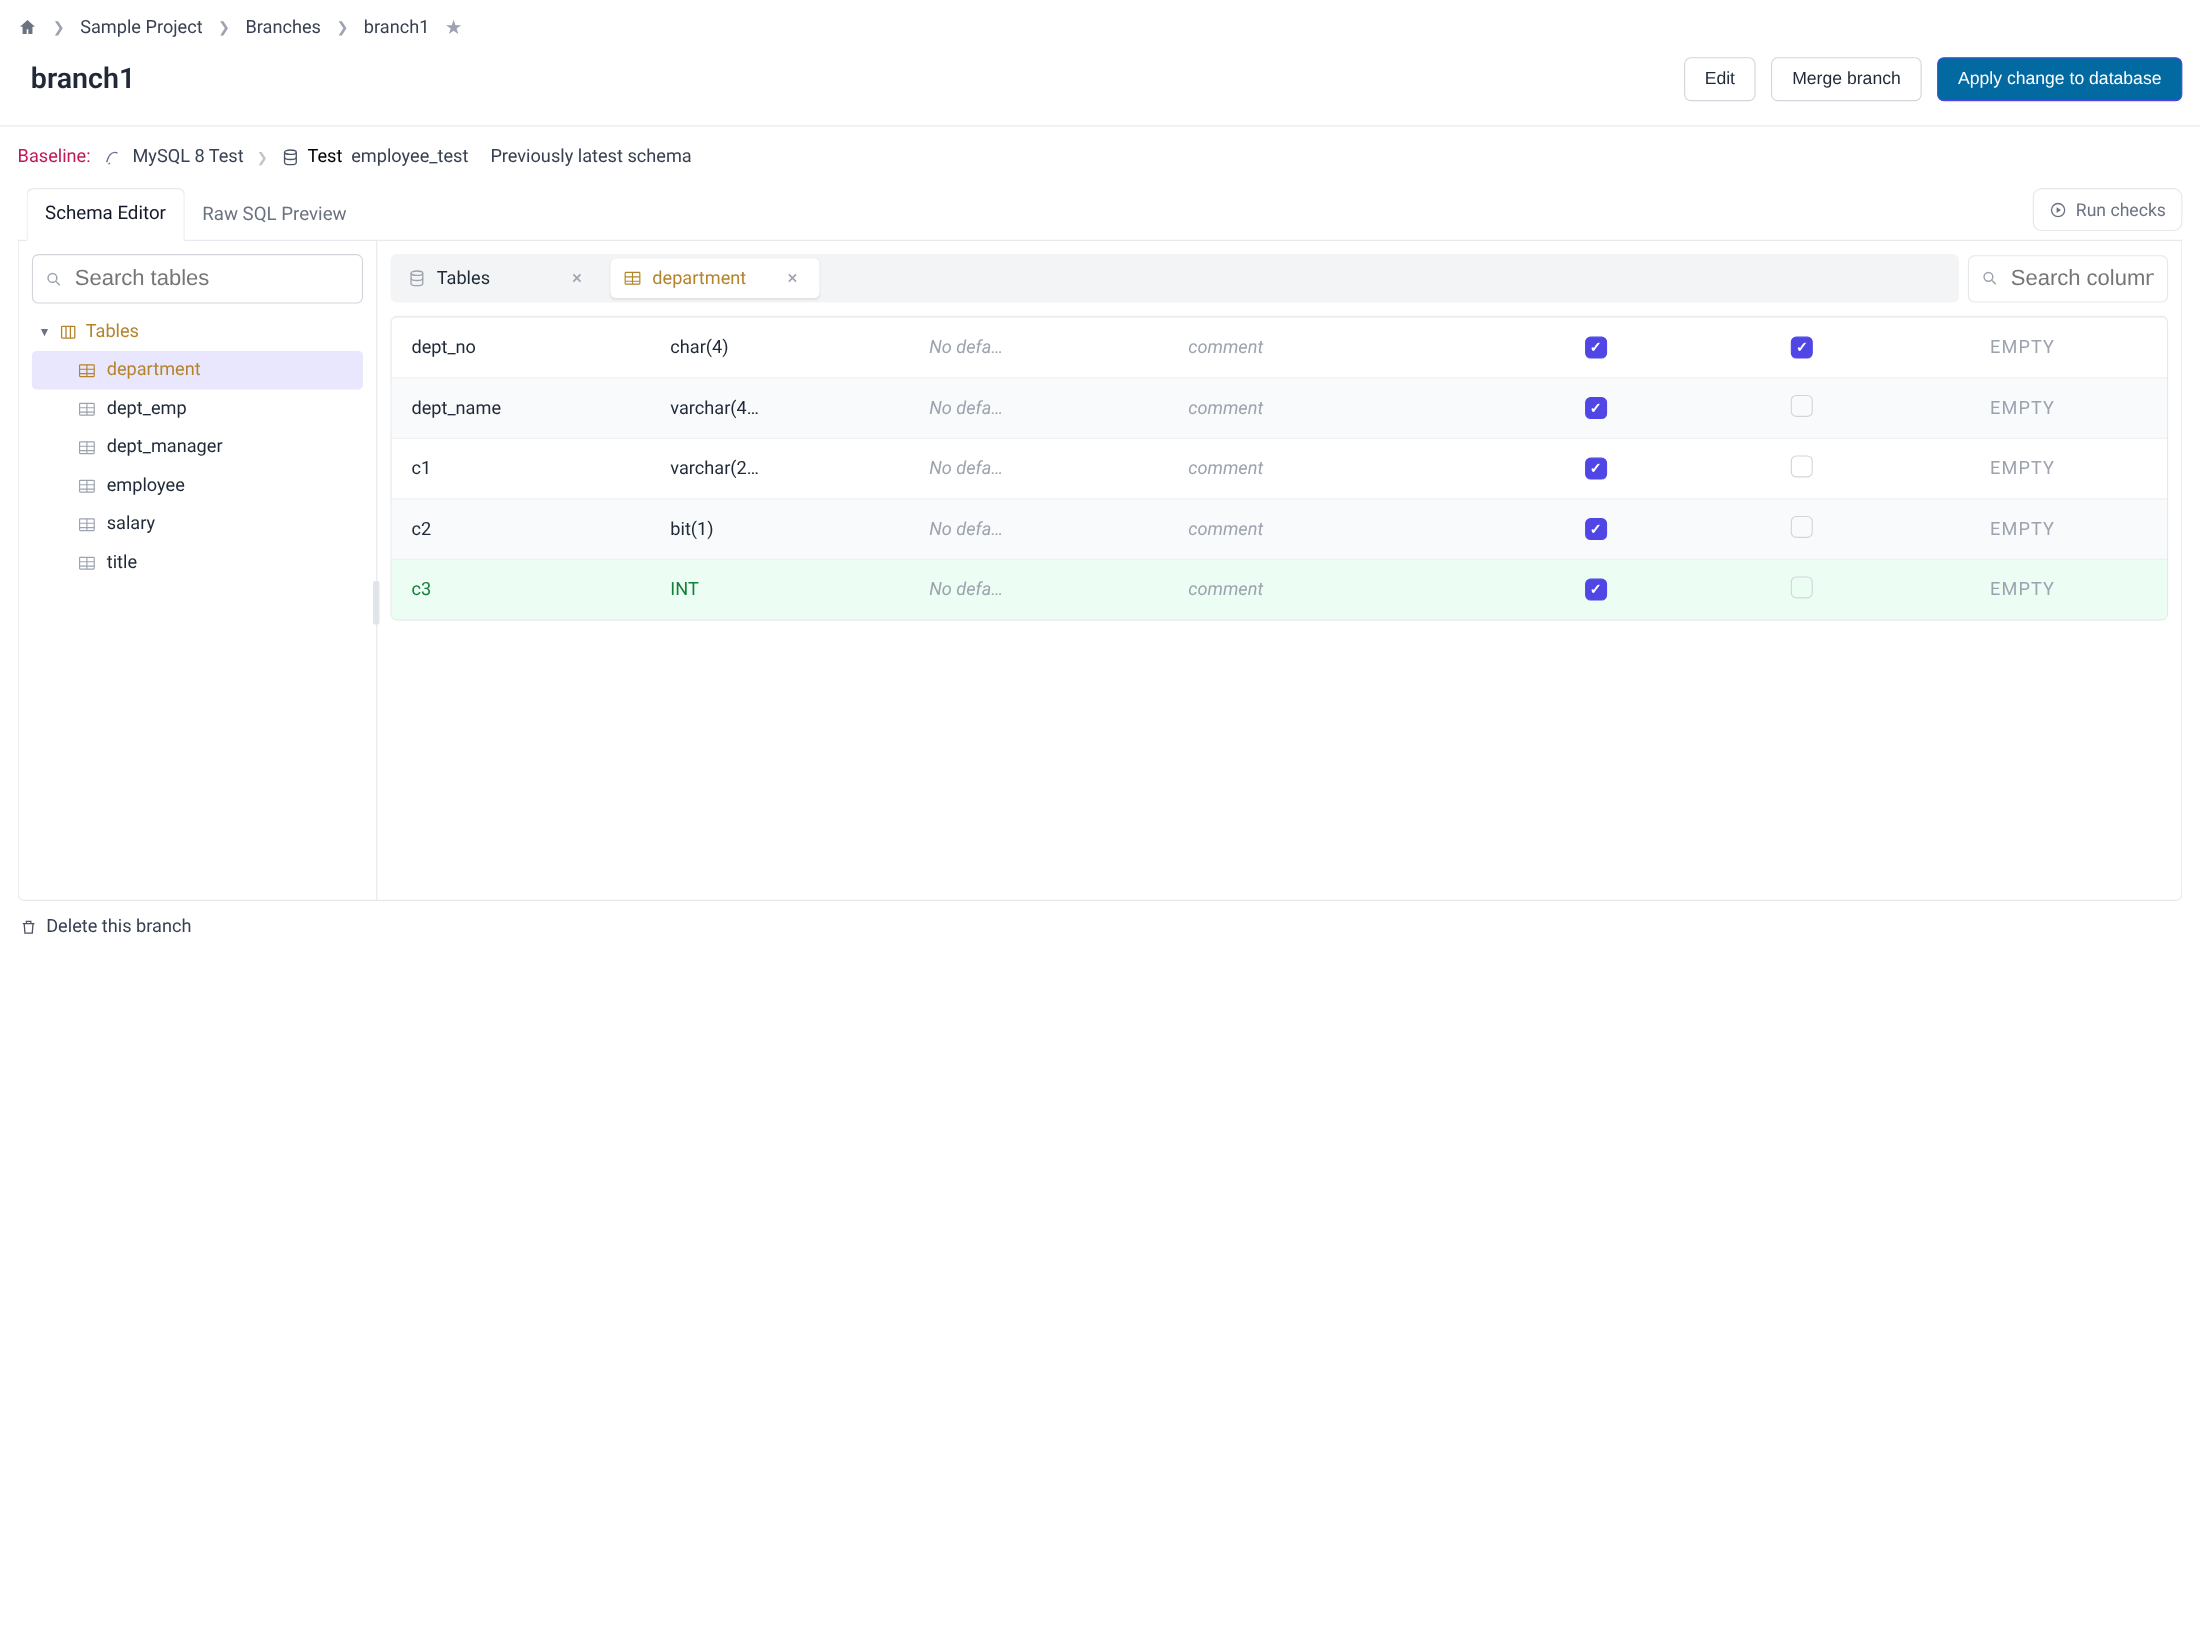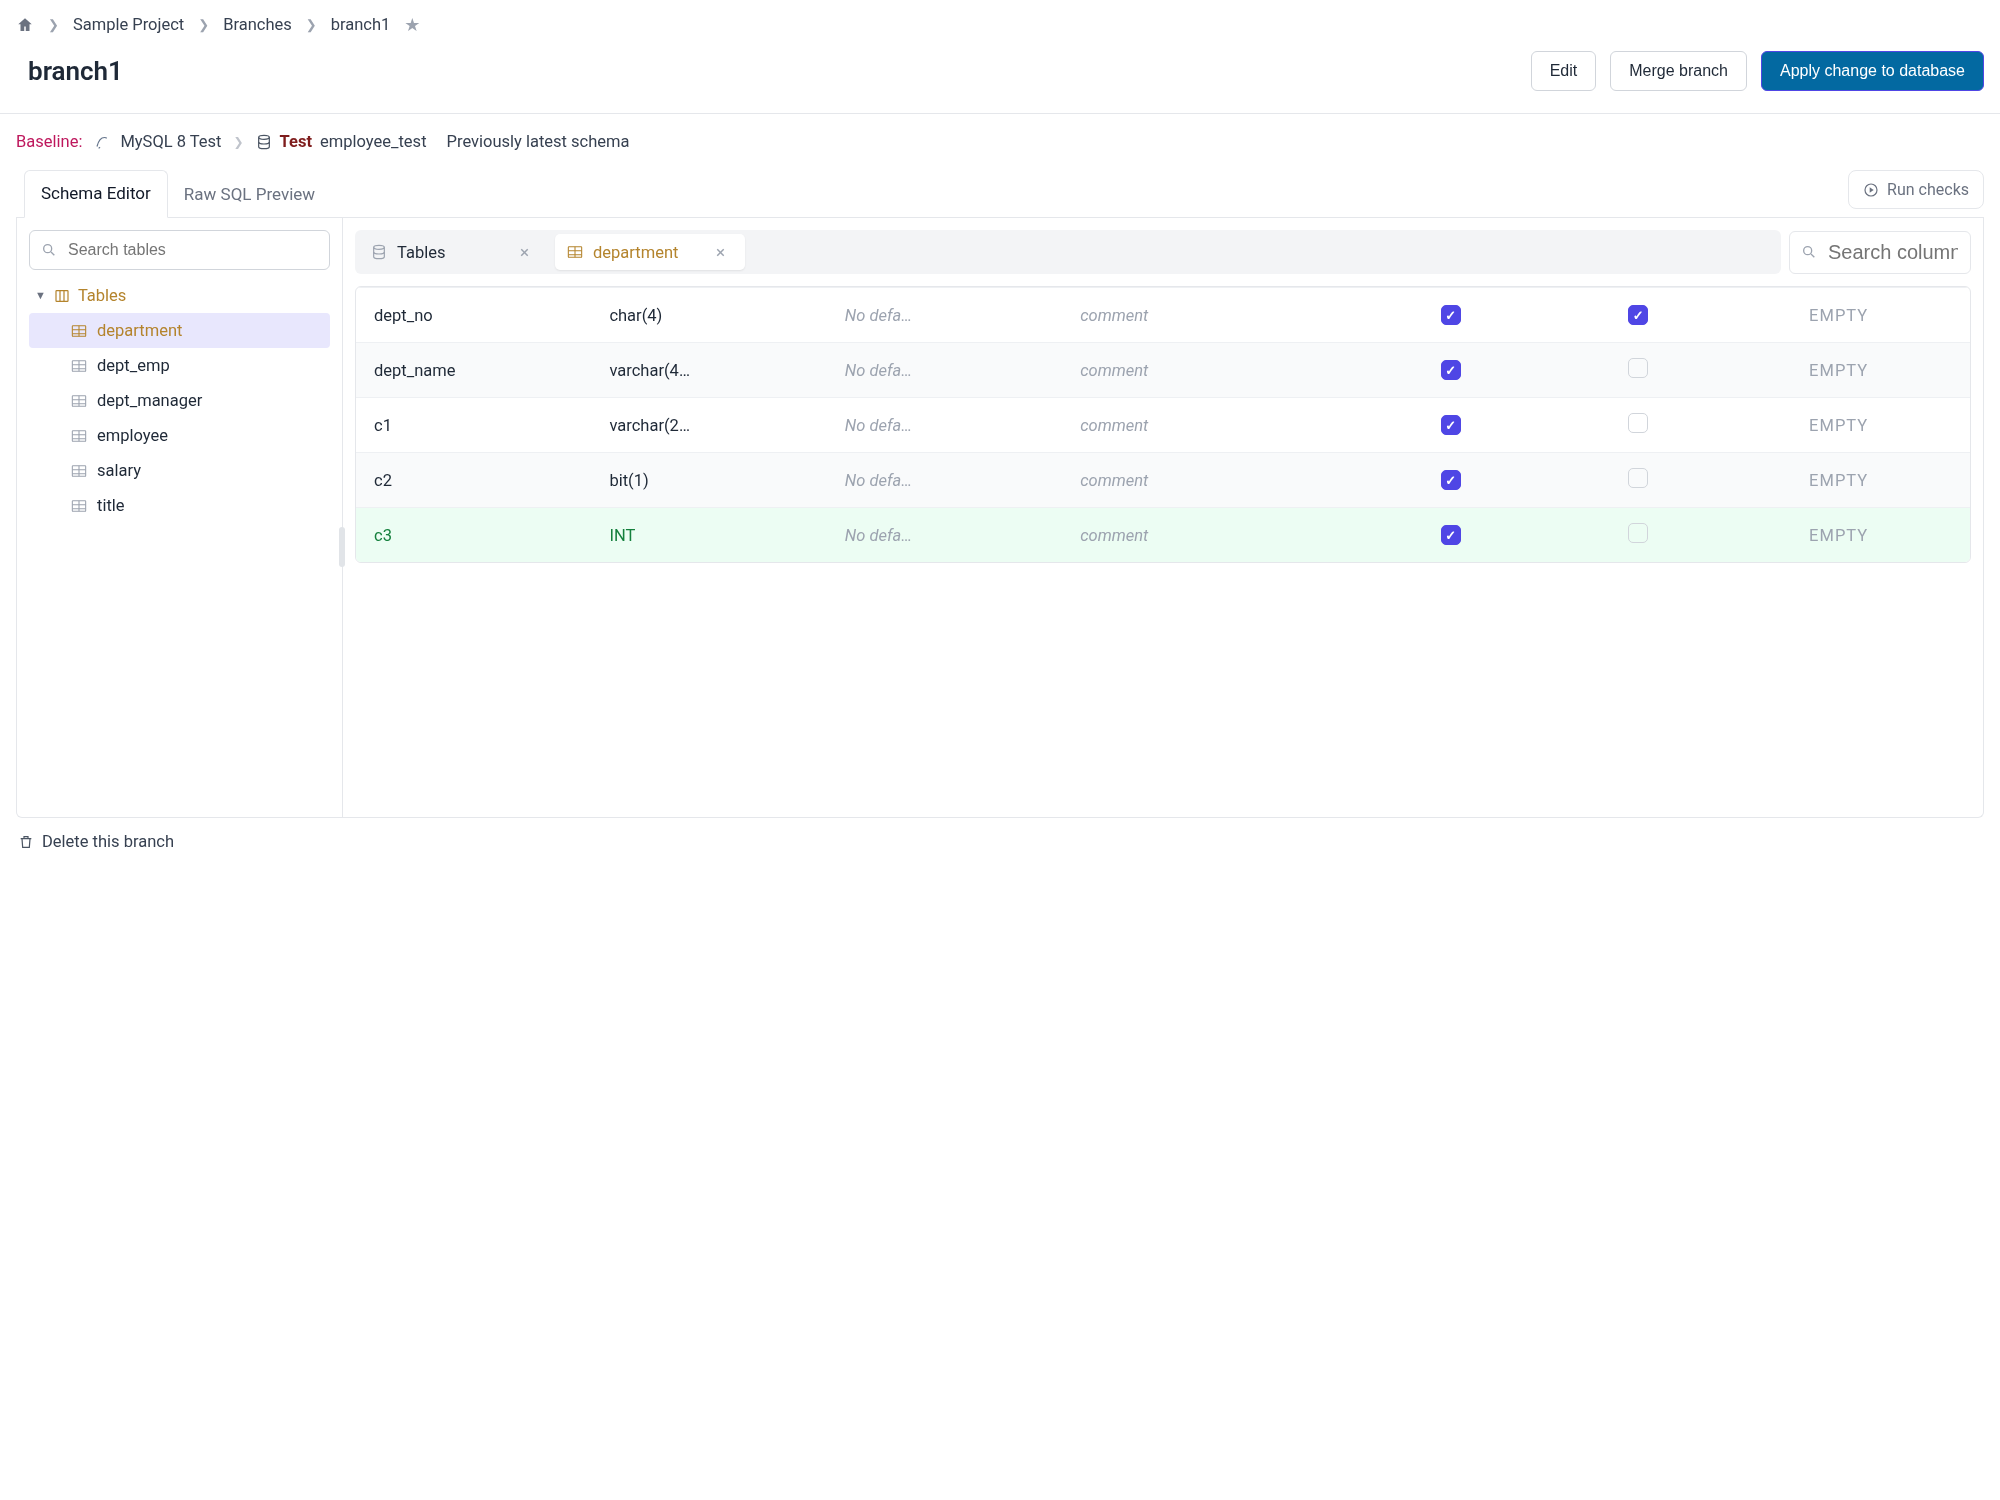--- a/index.html
+++ b/index.html
@@ -19,33 +19,33 @@
 .btn { border: 1px solid #d1d5db; background: #fff; padding: 10px 18px; font-size: 16px; border-radius: 6px; cursor: pointer; color: #1f2937; }
 .btn-primary { background: #0369a1; border-color: #4f46e5; color: #fff; }
 
 .hr { border: none; border-top: 1px solid #e5e7eb; margin: 0 -16px; }
 
 
 .baseline { display: flex; align-items: center; gap: 12px; padding: 18px 0 18px 0; font-size: 16.5px; color: #374151; }
 .baseline .label { color: #be185d; text-align: right; }
 .baseline .sep { color: #c0c4cc; font-size: 12px; }
 .bl-item { display: inline-flex; align-items: center; gap: 8px; }
-.muted { color: #7f1d1d; font-weight: bold; }
+.muted { color: #000000; }
 
 
 .tabs-row { display: flex; align-items: flex-end; justify-content: space-between; border-bottom: 1px solid #e5e7eb; padding: 0 0 0 8px; }
 .tabs { display: flex; align-items: flex-end; }
 .tab { padding: 12px 16px 14px; color: #6b7280; font-size: 17px; cursor: pointer; position: relative; bottom: -1px; }
 .tab.active { color: #111827; border: 1px solid #e5e7eb; border-bottom: 1px solid #fff; border-radius: 6px 6px 0 0; background: #fff; }
 .run-checks { border: 1px solid #e5e7eb; border-radius: 8px; padding: 9px 14px; display: flex; align-items: center; gap: 8px; color: #6b7280; cursor: pointer; margin-bottom: 8px; font-size: 16px; margin-left: 32px; }
 
 
 .workspace { display: flex; border: 1px solid #e5e7eb; border-top: none; border-radius: 0 0 6px 6px; min-height: 600px; }
 .sidebar { width: 326px; border-right: 1px solid #e5e7eb; padding: 12px; position: relative; }
-.sidebar .search { width: 100%; border: 1px solid #d1d5db; border-radius: 6px; padding: 10px 12px 10px 38px; font-size: 16px; color: #1f2937; }
+.sidebar .search { width: 100%; border: 1px solid #d1d5db; border-radius: 6px; padding: 10px 12px 10px 38px; font-size: 20px; color: #1f2937; }
 .search-wrap { position: relative; margin-bottom: 12px; }
 .search-wrap .mag { position: absolute; left: 12px; top: 50%; transform: translateY(-50%); color: #9ca3af; }
 .tree-root { display: flex; align-items: center; gap: 8px; color: #b4842d; font-size: 16.5px; padding: 4px 6px; cursor: pointer; }
 .tree-root .arrow { color: #6b7280; font-size: 11px; }
 .tree-children { margin-top: 4px; }
 .tree-item { display: flex; align-items: center; gap: 10px; padding: 8px 10px 8px 42px; font-size: 16.5px; cursor: pointer; border-radius: 4px; }
 .tree-item.selected { background: #e8e7fd; color: #b4842d; }
 .table-ico { color: #9ca3af; flex-shrink: 0; }
 .tree-item.selected .table-ico { color: #b4842d; }
 .resize-handle { position: absolute; right: -3px; top: 55%; transform: translateY(-50%); width: 6px; height: 40px; background: #e1e4e8; border-radius: 3px; }

